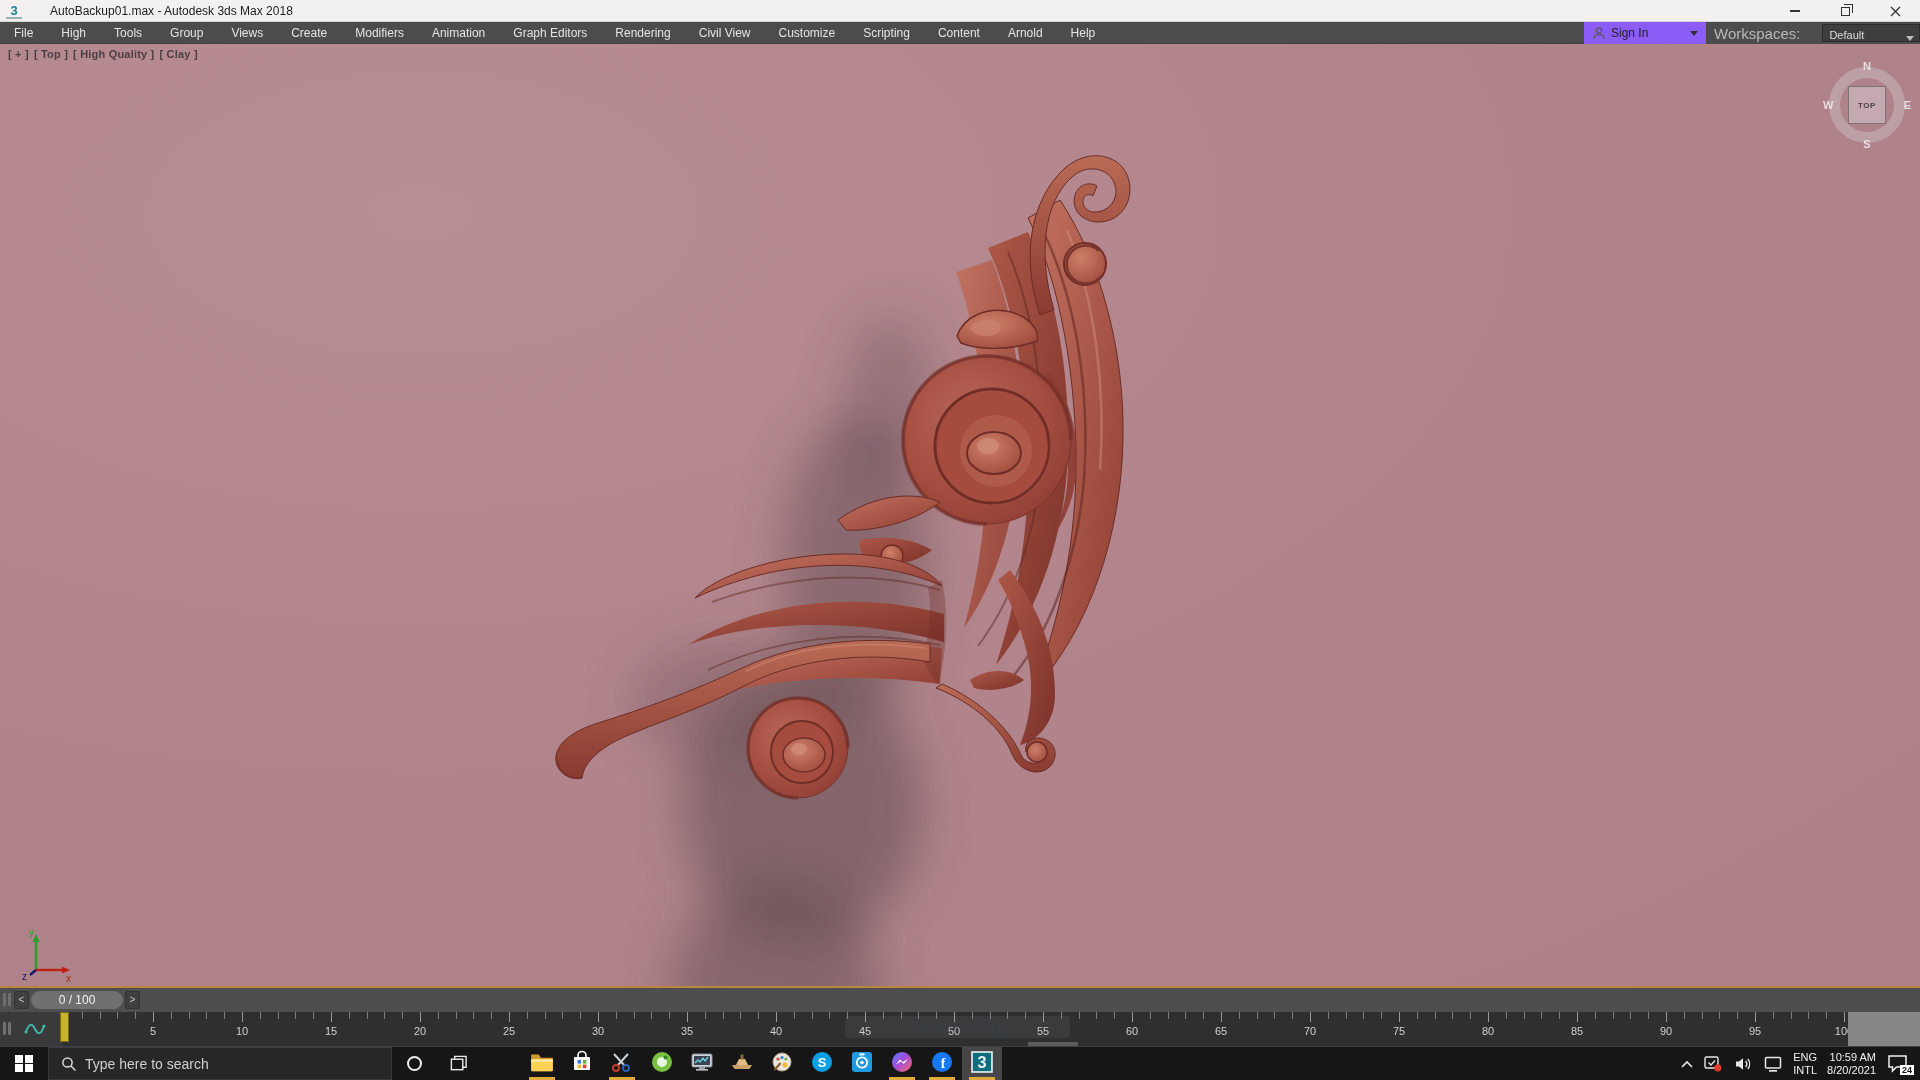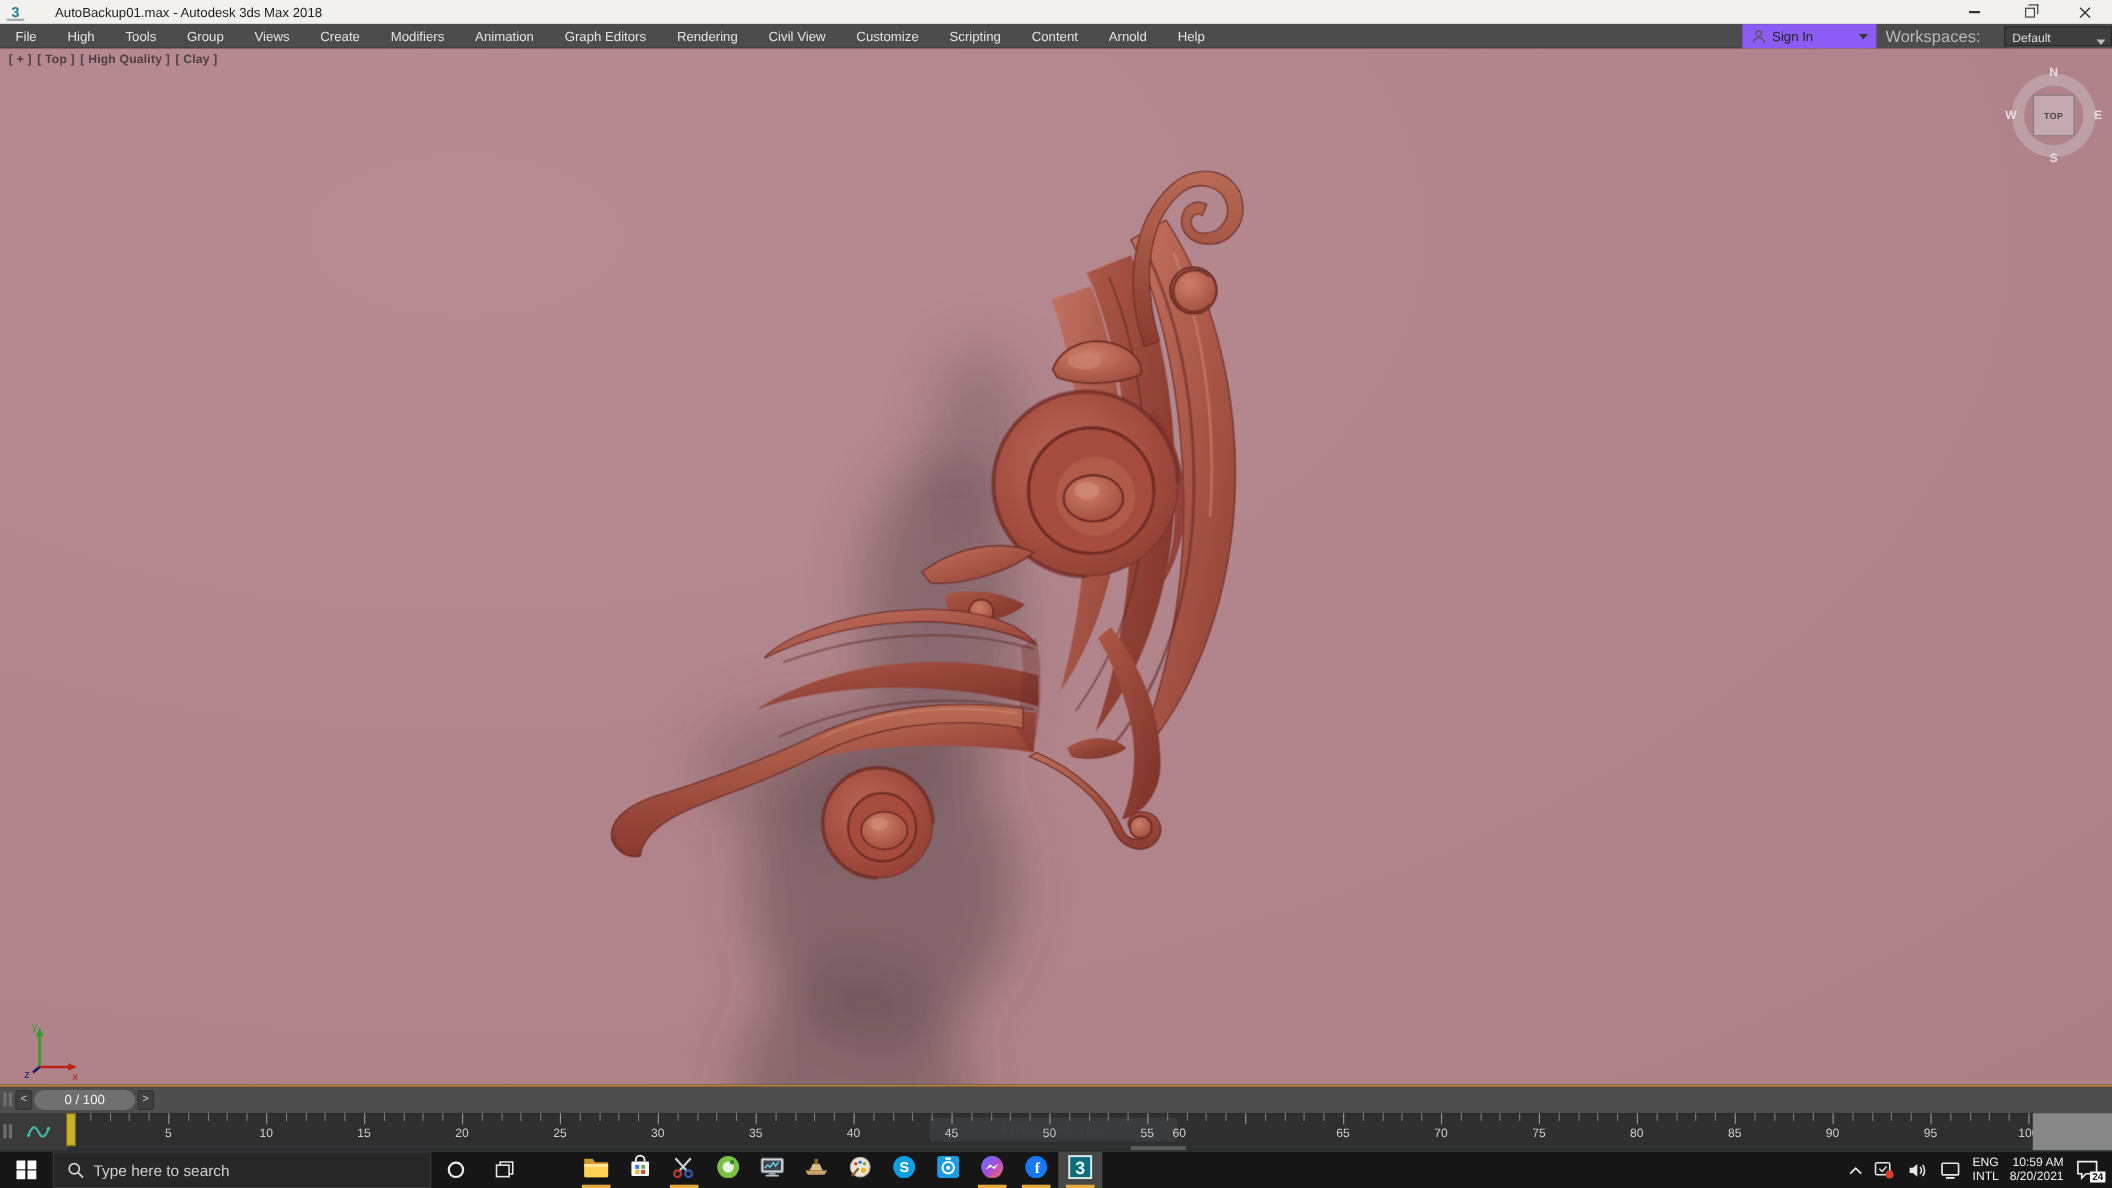--- a/index.html
+++ b/index.html
@@ -379,21 +379,21 @@
       <div class="tick minor" style="left: 989.6px;"></div>
       <div class="tick minor" style="left: 1007.4px;"></div>
       <div class="tick minor" style="left: 1025.2px;"></div>
       <div class="tick major" style="left: 1043px;"></div>
       <div class="tick-label" style="left: 1043px;">55</div>
       <div class="tick minor" style="left: 1060.8px;"></div>
       <div class="tick minor" style="left: 1078.6px;"></div>
       <div class="tick minor" style="left: 1096.4px;"></div>
       <div class="tick minor" style="left: 1114.2px;"></div>
       <div class="tick major" style="left: 1132px;"></div>
-      <div class="tick-label" style="left: 1072px;">60</div>
+      <div class="tick-label" style="left: 1132px;">60</div>
       <div class="tick minor" style="left: 1149.8px;"></div>
       <div class="tick minor" style="left: 1167.6px;"></div>
       <div class="tick minor" style="left: 1185.4px;"></div>
       <div class="tick minor" style="left: 1203.2px;"></div>
       <div class="tick major" style="left: 1221px;"></div>
       <div class="tick-label" style="left: 1221px;">65</div>
       <div class="tick minor" style="left: 1238.8px;"></div>
       <div class="tick minor" style="left: 1256.6px;"></div>
       <div class="tick minor" style="left: 1274.4px;"></div>
       <div class="tick minor" style="left: 1292.2px;"></div>

